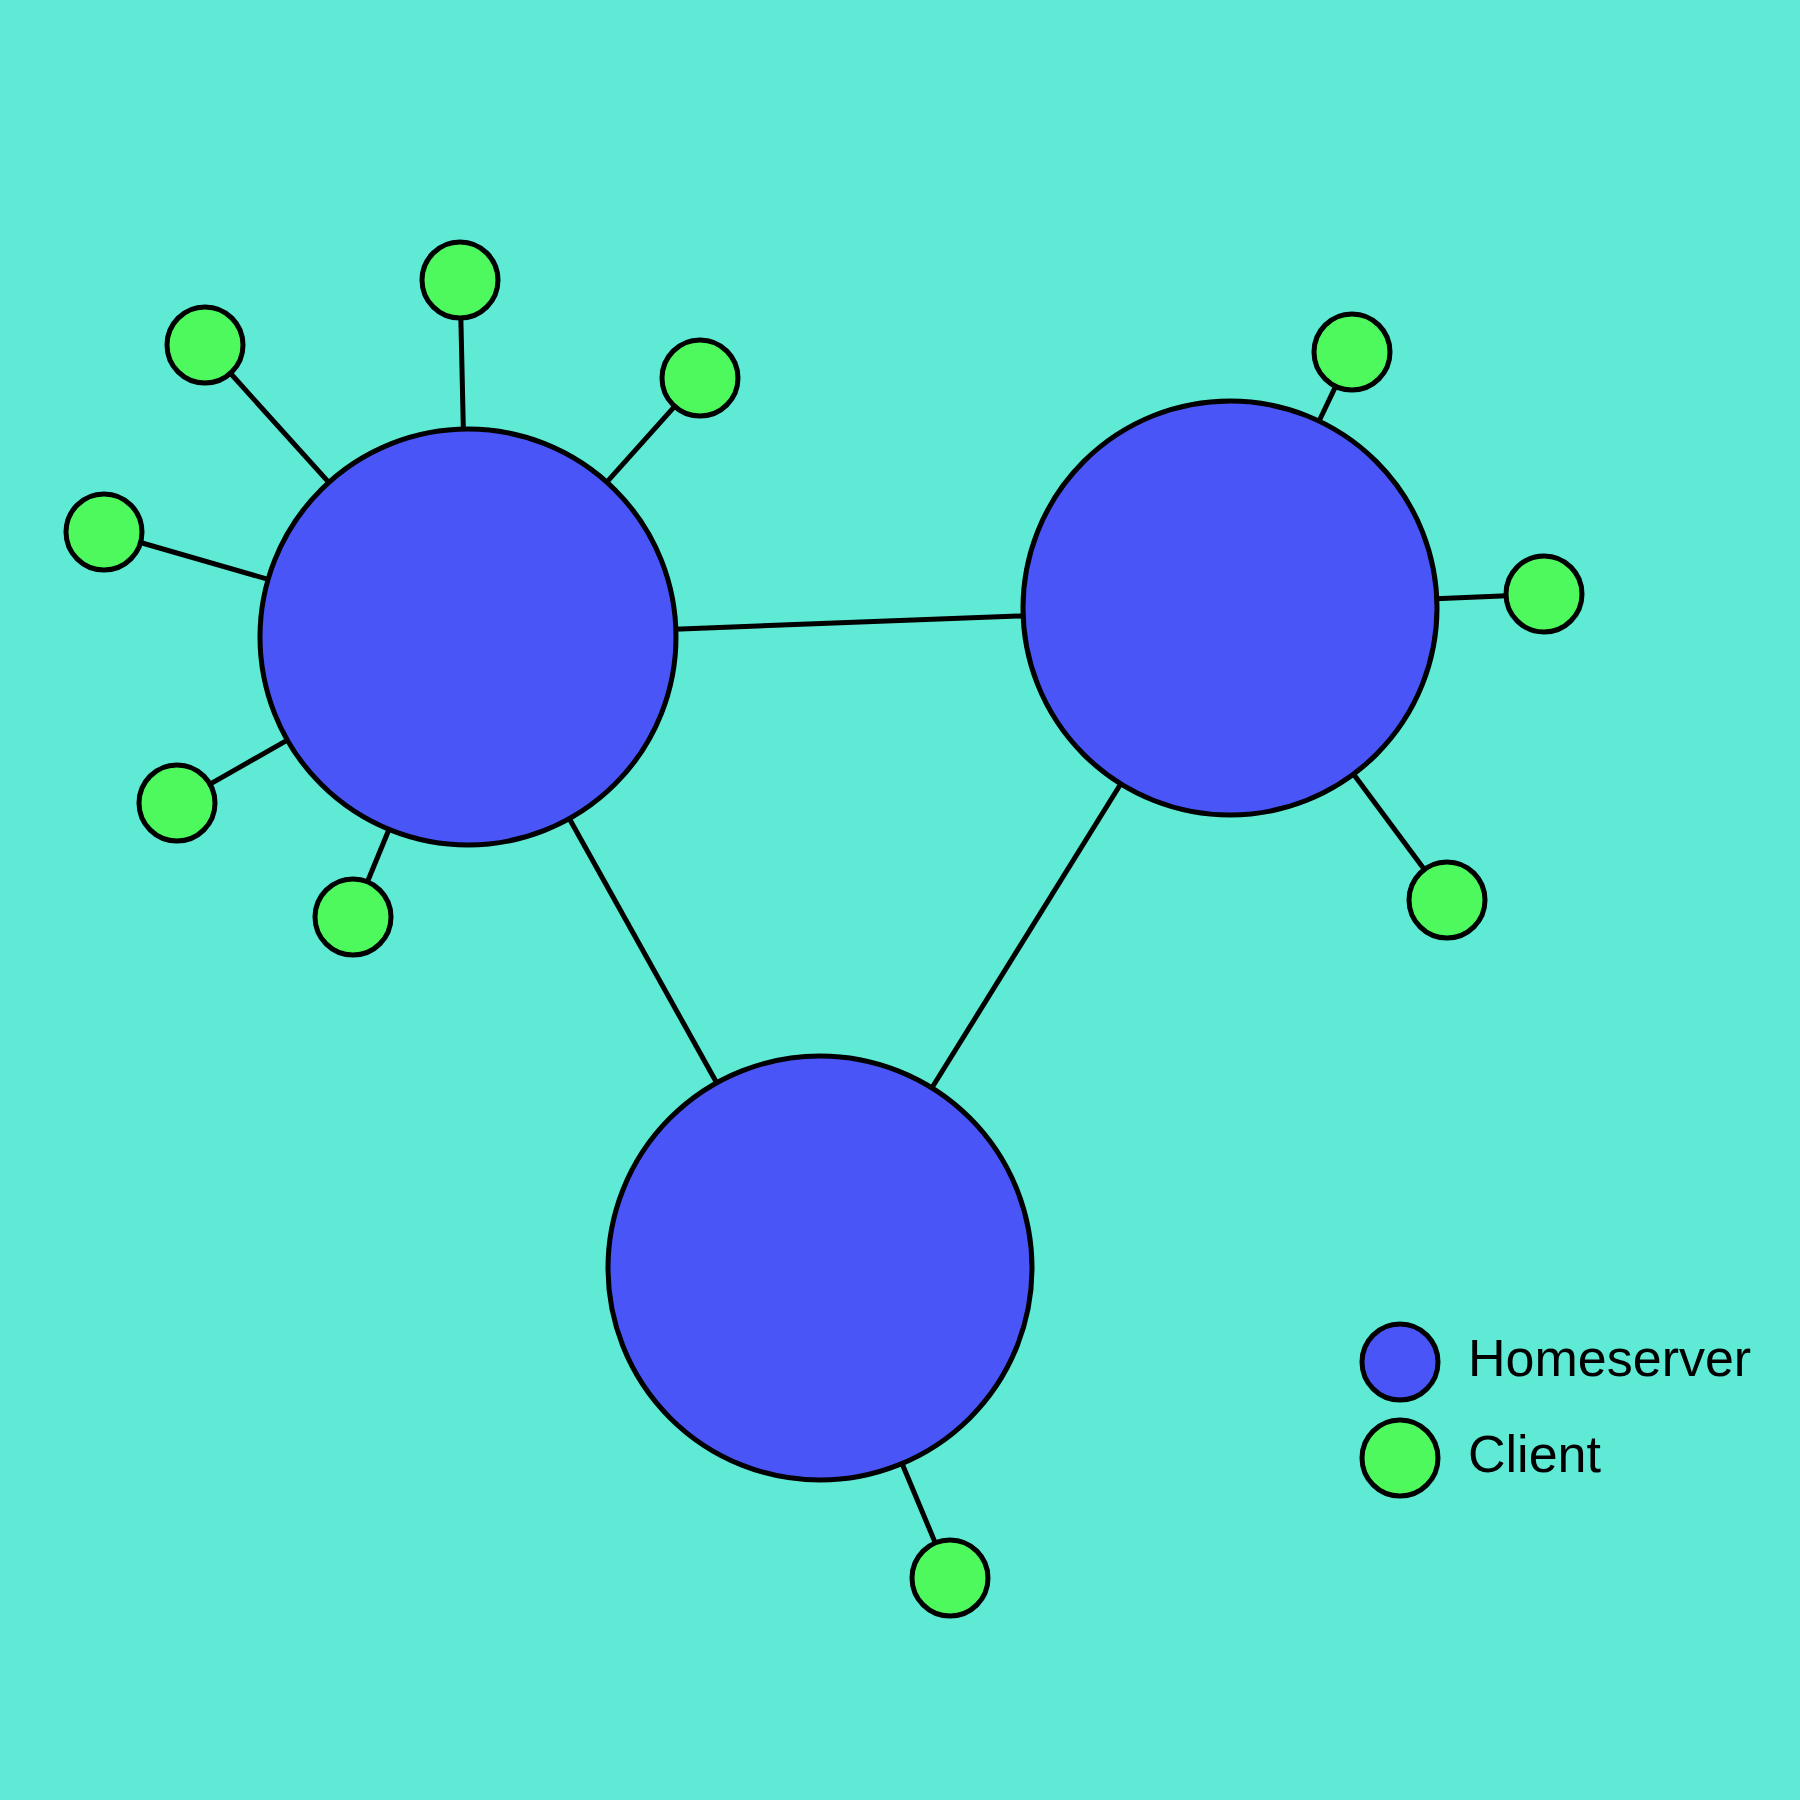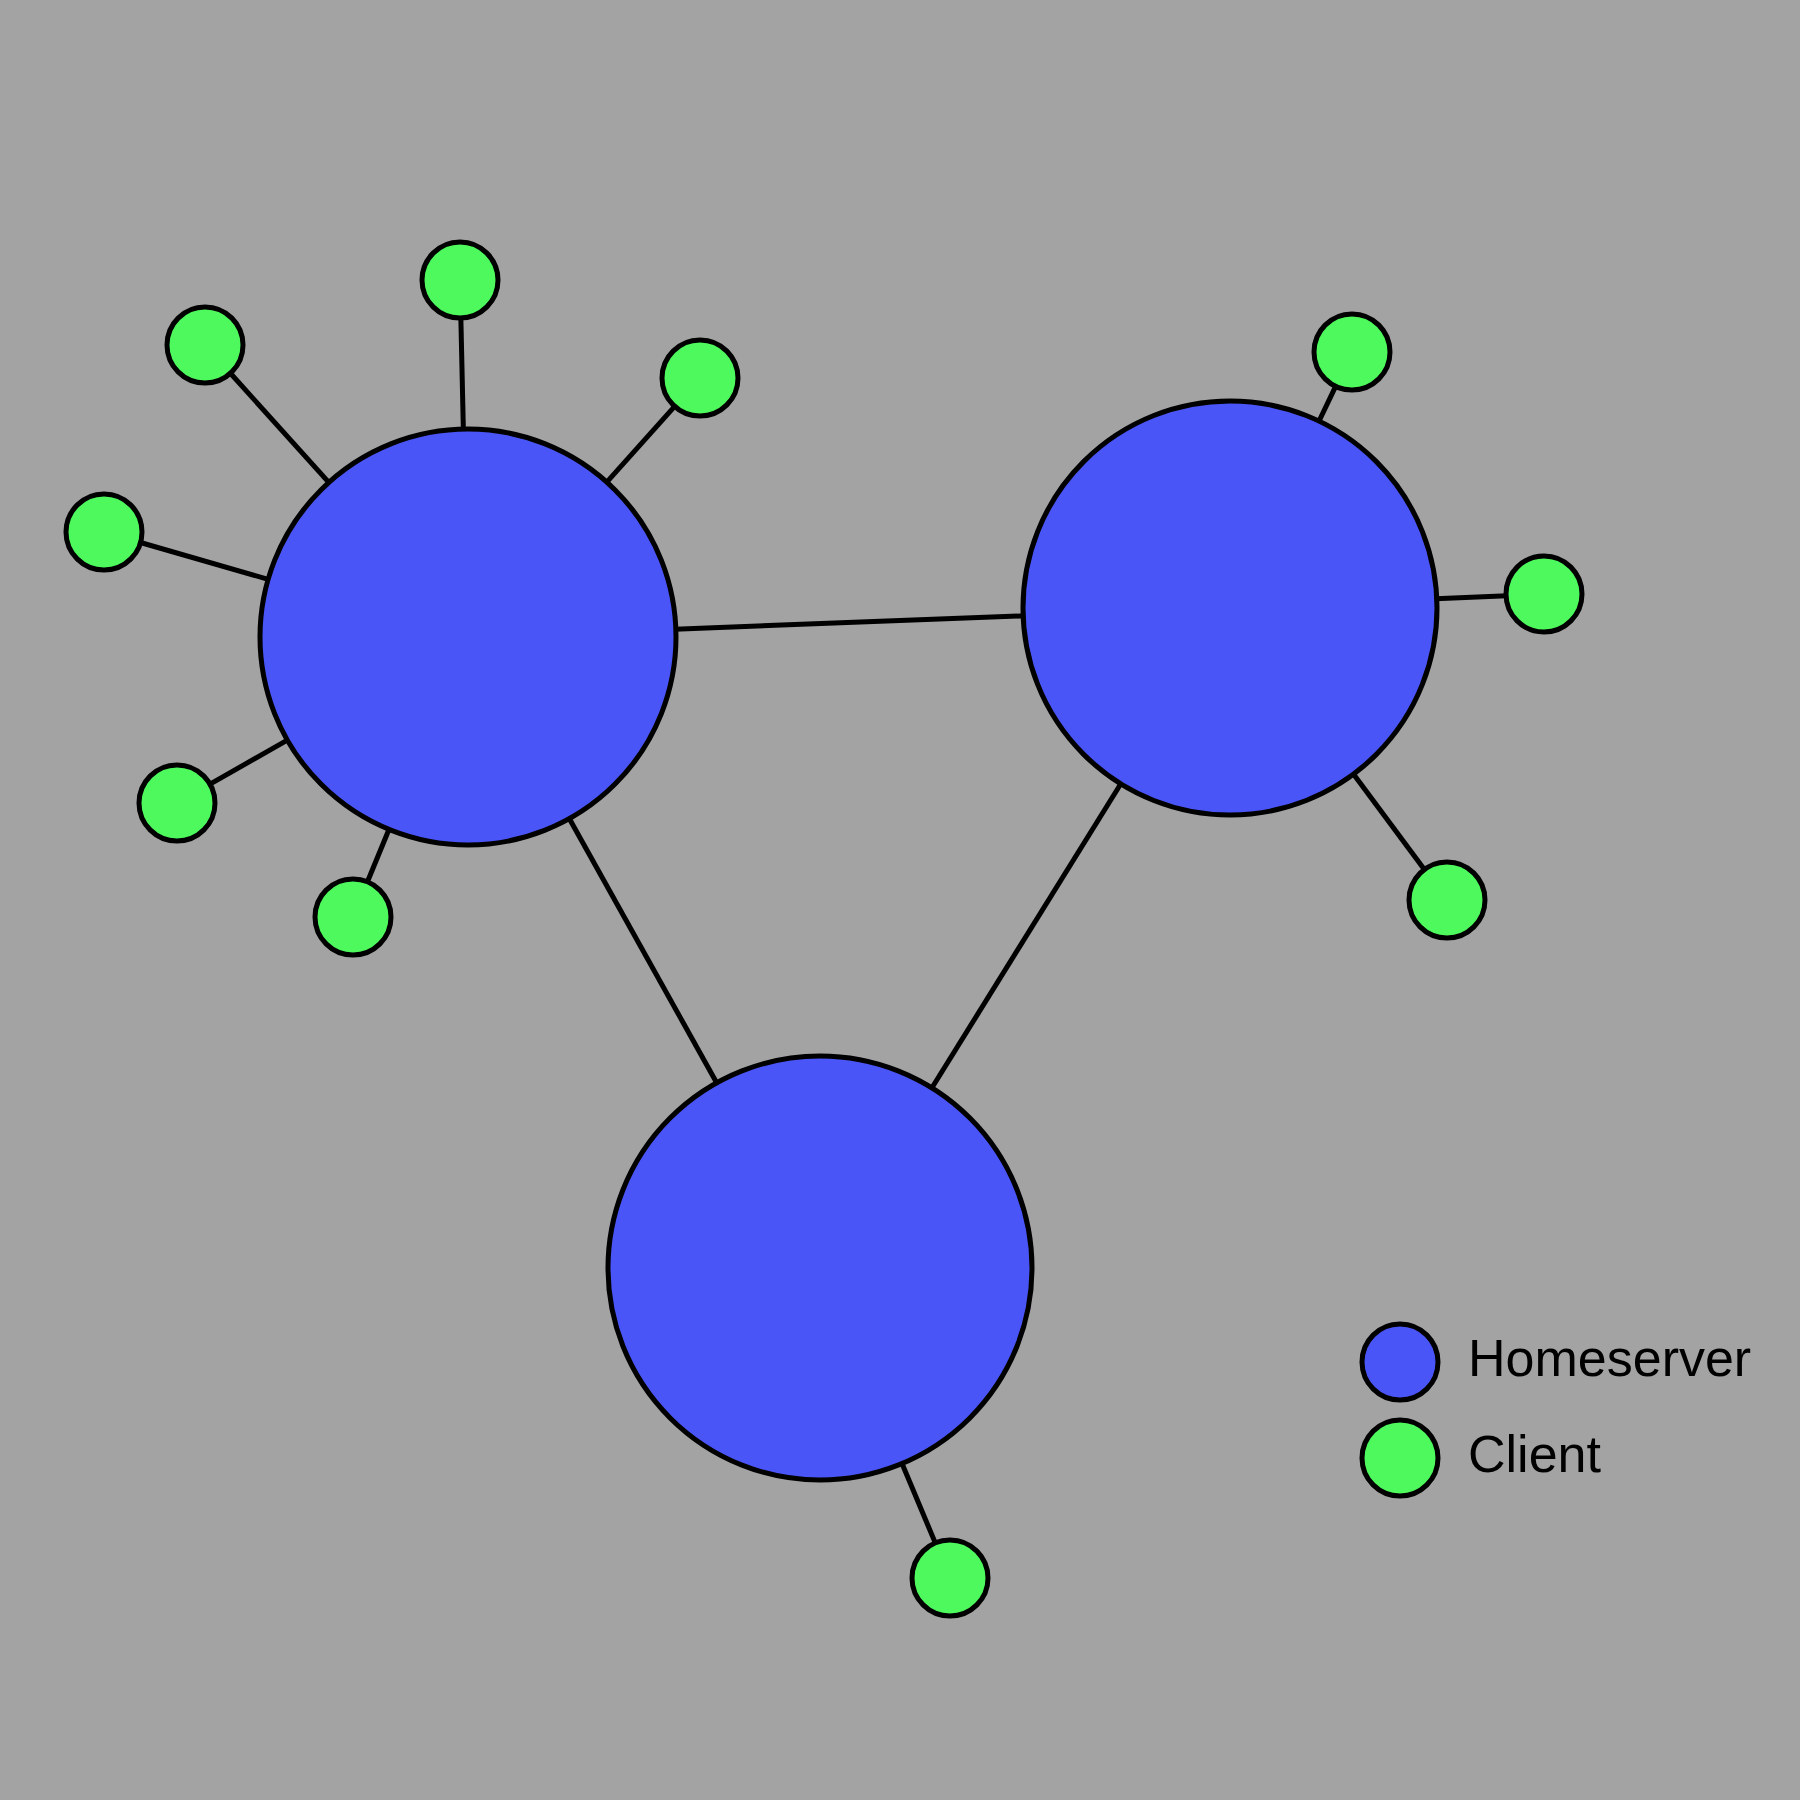--- a/index.html
+++ b/index.html
@@ -10,21 +10,21 @@
   body {
     width: 1800px;
     height: 1800px;
     font-family: "Liberation Sans", sans-serif;
     overflow: hidden;
   }
   #graph-root {
     position: relative;
     width: 1800px;
     height: 1800px;
-    background: #a3a3a3;
+    background: #5eead4;
   }
   svg#network-svg {
     position: absolute;
     top: 0;
     left: 0;
     width: 1800px;
     height: 1800px;
     display: block;
   }
   .edge-line {

